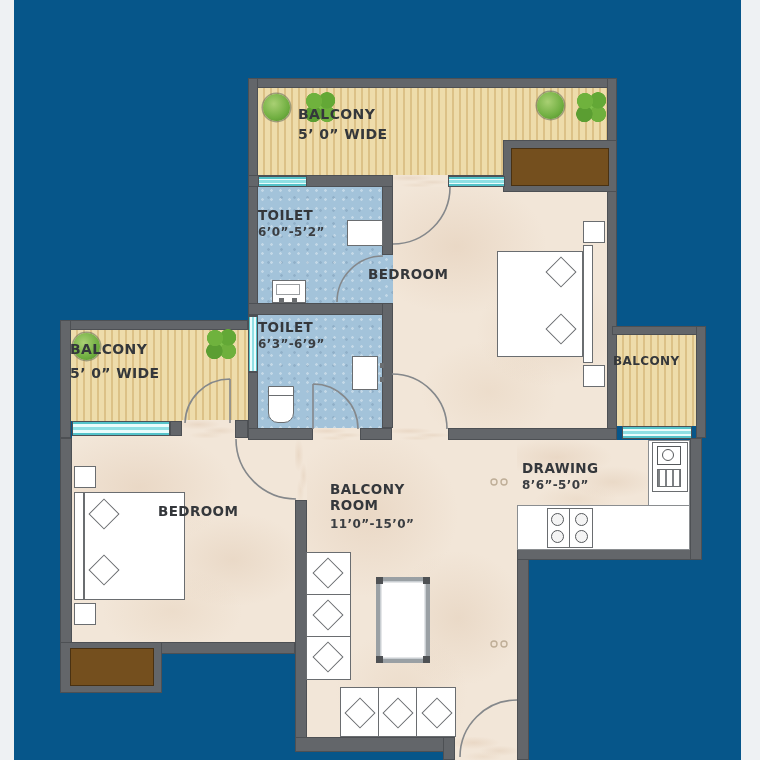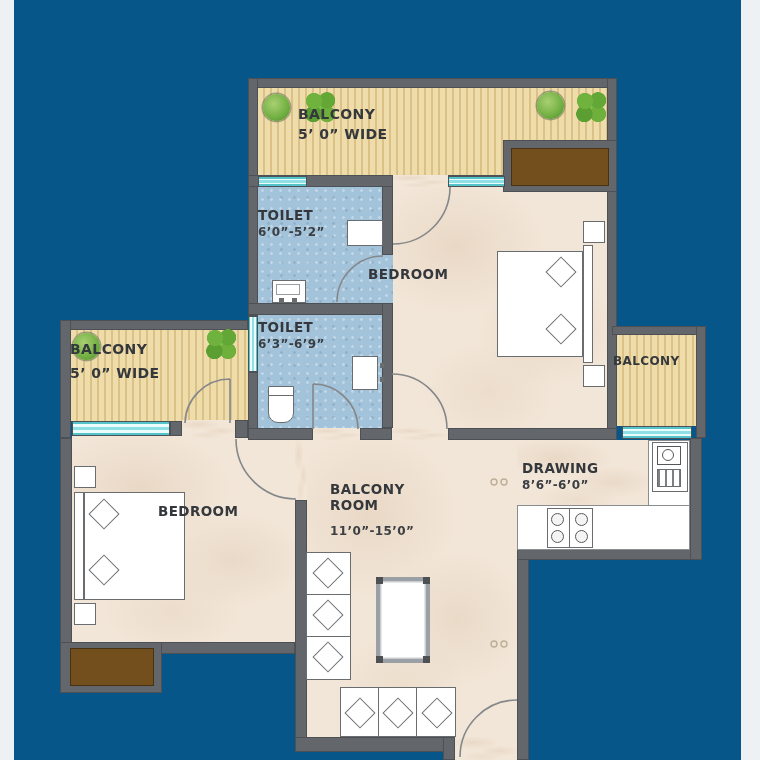--- a/index.html
+++ b/index.html
@@ -228,20 +228,20 @@
   </div>
   <div class="abs rlabel" style="left:613px;top:353px;width:82px;">
     <div class="rname-sm">BALCONY</div>
   </div>
   <div class="abs rlabel" style="left:158px;top:502px;width:168px;">
     <div class="rname">BEDROOM</div>
   </div>
   <div class="abs rlabel" style="left:330px;top:481px;width:134px;">
     <div class="rname" style="line-height:16px;">BALCONY</div>
     <div class="rname" style="line-height:16px;">ROOM</div>
-    <div class="rdim" style="margin-top:10px;">11’0”-15’0”</div>
+    <div class="rdim" style="margin-top:3px;">11’0”-15’0”</div>
   </div>
   <div class="abs rlabel" style="left:522px;top:459px;width:132px;">
     <div class="rname">DRAWING</div>
-    <div class="rdim">8’6”-6’0”</div>
+    <div class="rdim">8’6”-5’0”</div>
   </div>
 
 </div>
 
 </body></html>

